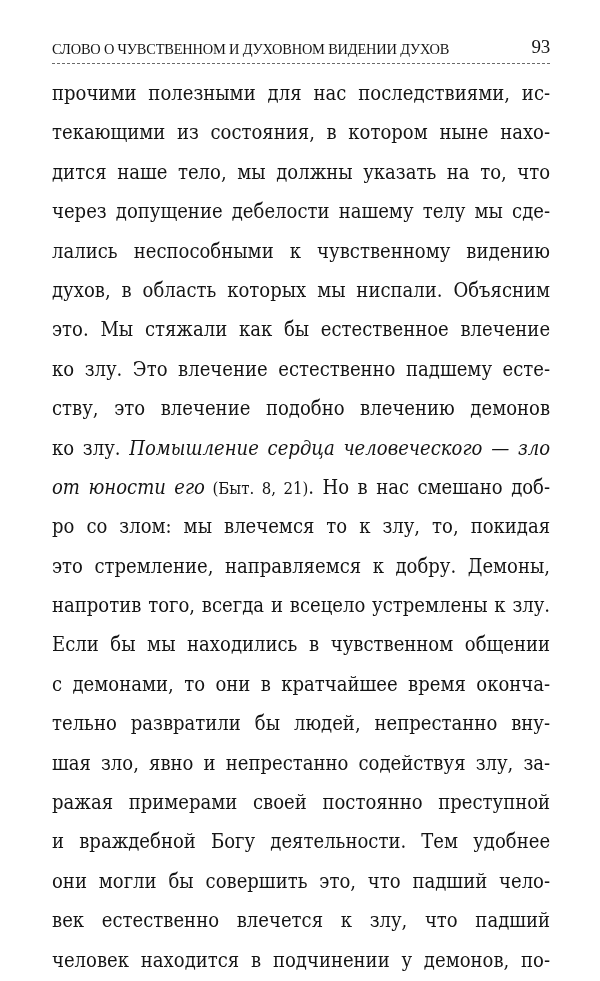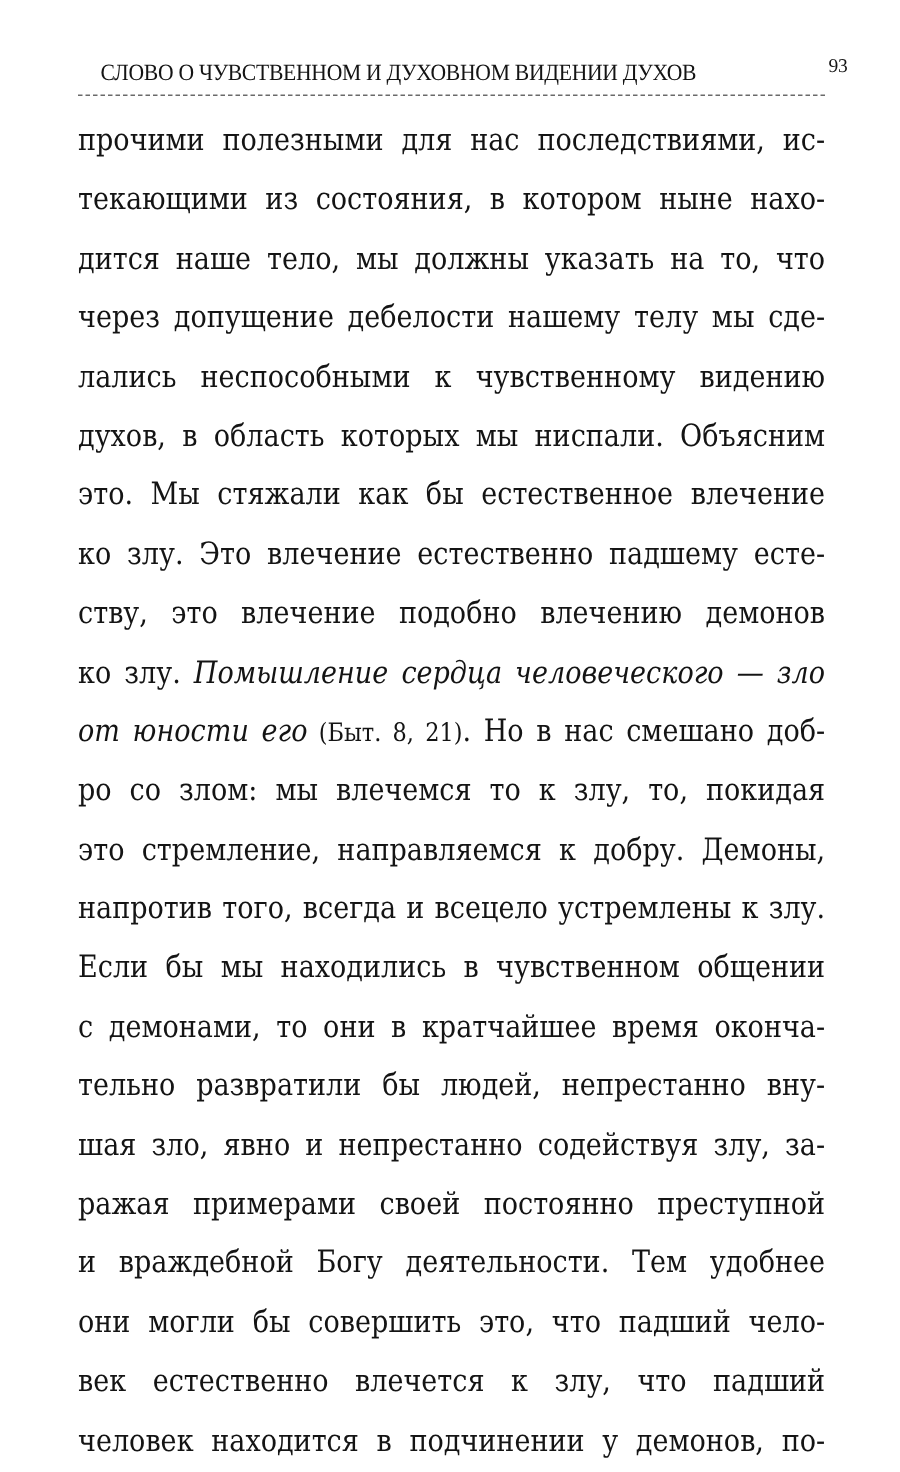--- a/index.html
+++ b/index.html
@@ -23,35 +23,34 @@
     .running-head {
       position: absolute;
       top: 38px;
       left: 0;
       width: 498px;
       height: 24px;
       font-family: "Liberation Serif", "DejaVu Serif", serif;
       font-size: 15.5px;
       letter-spacing: -0.2px;
       transform-origin: left top;
-      margin-left: 15px;
     }
     .running-head .title {
       position: absolute;
       left: 0;
       top: 2px;
       white-space: nowrap;
       transform: scaleX(0.93);
       transform-origin: left center;
     }
     .running-head .folio {
       position: absolute;
       right: 0;
       top: -2px;
-      font-size: 13px;
+      font-size: 19px;
     }
     .rule {
       position: absolute;
       top: 63px;
       left: 0;
       width: 498px;
       height: 0;
       border-top: 1px dashed #6a6a6a;
     }
     .body-text {

